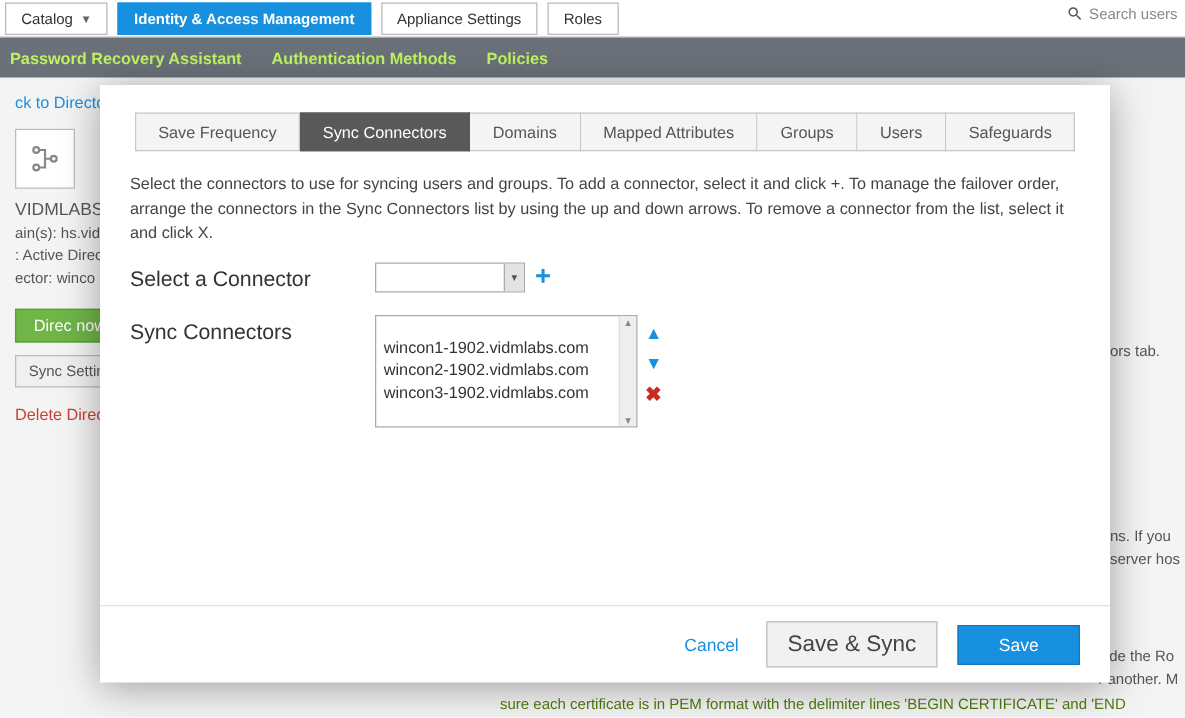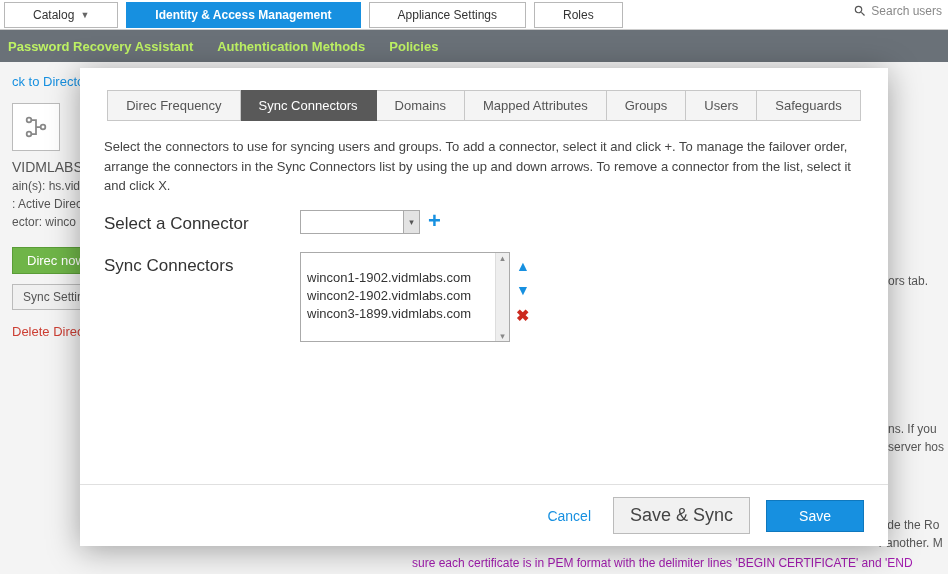--- a/index.html
+++ b/index.html
@@ -17,21 +17,21 @@
   .top-tabs {
     display: flex;
     align-items: center;
     background: #fff;
     padding: 2px 4px;
     height: 30px;
     border-bottom: 1px solid #ccc;
   }
   .top-tab {
     border: 1px solid #b8b8b8;
-    padding: 5px 28px;
+    padding: 5px 12px;
     margin-right: 8px;
     background: #fff;
     cursor: pointer;
     font-size: 12px;
     color: #333;
     display: flex;
     align-items: center;
     gap: 6px;
   }
   .top-tab.active {
@@ -95,24 +95,24 @@
     position: absolute;
     top: 210px;
     right: 4px;
     font-size: 12px;
     color: #565656;
     text-align: left;
     line-height: 1.5;
   }
   .bg-bot {
     position:absolute;
-    left:412px;
+    left:400px;
     bottom:4px;
     font-size:12px;
-    color:#a21caf;
+    color:#4d7c0f;
   }
   
   .modal {
     position: absolute;
     left: 80px;
     top: 68px;
     width: 808px;
     height: 478px;
     background: #fff;
     box-shadow: 0 4px 30px rgba(0,0,0,.35);
@@ -235,21 +235,21 @@
     <div style="margin-top:130px">ains. If you </div>
     <div>y server hos</div>
     <div style="margin-top:60px">vide the Ro</div>
     <div>r another. M</div>
   </div>
 </div>
 <div class="bg-bot">sure each certificate is in PEM format with the delimiter lines 'BEGIN CERTIFICATE' and 'END</div>
 
 <div class="modal">
   <div class="modal-tabs">
-    <div class="mtab">Direc Frequency</div>
+    <div class="mtab">Save Frequency</div>
     <div class="mtab active">Sync Connectors</div>
     <div class="mtab">Domains</div>
     <div class="mtab">Mapped Attributes</div>
     <div class="mtab">Groups</div>
     <div class="mtab">Users</div>
     <div class="mtab">Safeguards</div>
   </div>
   <div class="modal-body">
     <div class="desc">Select the connectors to use for syncing users and groups. To add a connector, select it and click +. To manage the failover order, arrange the connectors in the Sync Connectors list by using the up and down arrows. To remove a connector from the list, select it and click X.</div>
 
@@ -262,21 +262,21 @@
       <div class="plus-icon">+</div>
     </div>
 
     <div class="form-row">
       <div class="form-label">Sync Connectors</div>
       <div class="listbox-wrap">
         <div class="listbox">
           <div class="listbox-items">
             <div>wincon1-1902.vidmlabs.com</div>
             <div>wincon2-1902.vidmlabs.com</div>
-            <div>wincon3-1899.vidmlabs.com</div>
+            <div>wincon3-1902.vidmlabs.com</div>
           </div>
           <div class="list-scroll">
             <span>▴</span>
             <span>▾</span>
           </div>
         </div>
         <div class="list-controls">
           <span class="arrow-up">▲</span>
           <span class="arrow-down">▼</span>
           <span class="x-remove">✖</span>

